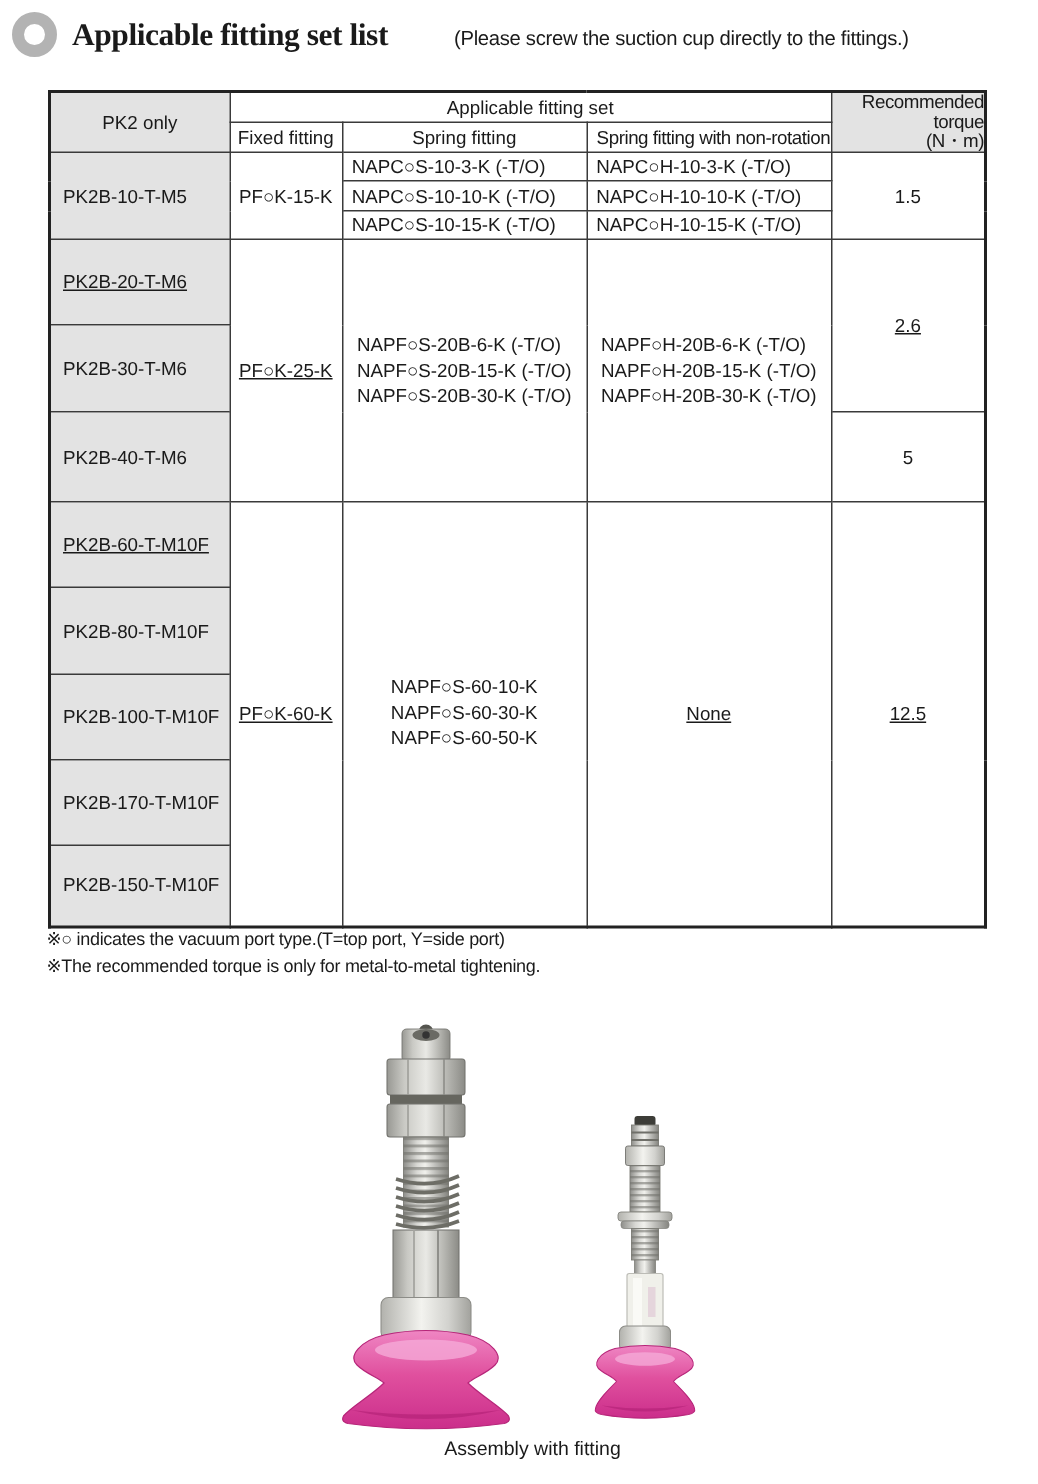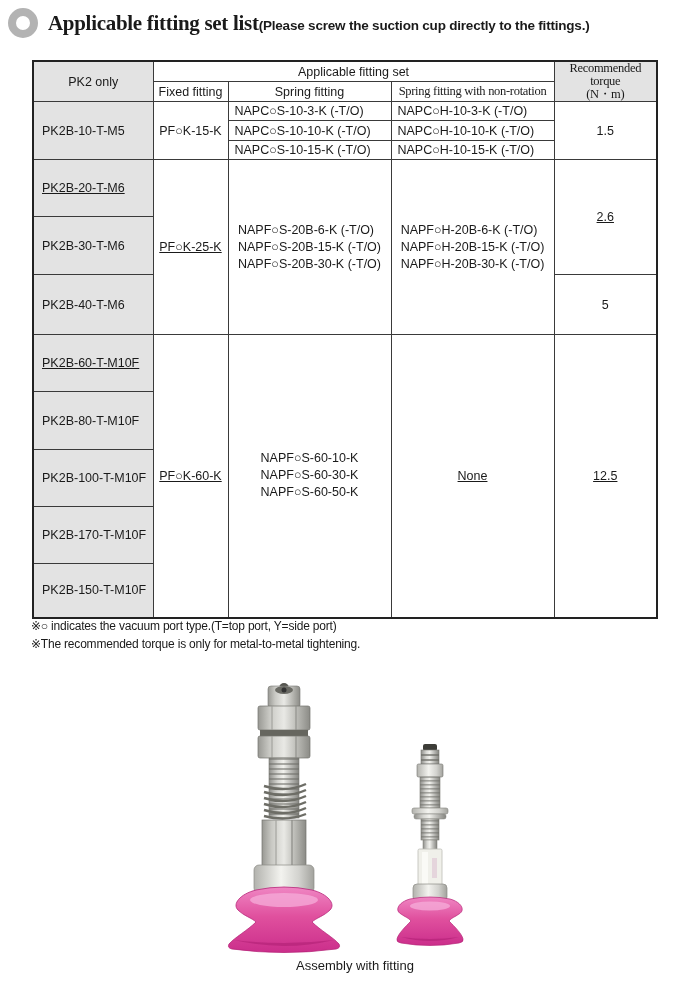--- a/index.html
+++ b/index.html
@@ -4,27 +4,27 @@
 <style>
   html,body{margin:0;padding:0;background:#fff;}
   body{font-family:"Liberation Sans","DejaVu Sans",sans-serif;color:#1a1a1a;}
   #page{position:relative;width:692px;height:989px;background:#fff;overflow:hidden;}
 
   
   #title-row{position:absolute;left:8px;top:8px;display:flex;align-items:center;}
   #bullet{width:30px;height:30px;border-radius:50%;border:8px solid #b3b3b3;box-sizing:border-box;background:#fff;margin-right:10px;flex:0 0 auto;}
   #title-text{display:flex;align-items:baseline;white-space:nowrap;}
   .title-main{font-size:21px;font-weight:bold;letter-spacing:-0.3px;font-family:Liberation Serif, serif;}
-  .title-sub{font-size:13.5px;font-weight:bold;letter-spacing:-0.2px;}
+  .title-sub{font-size:13.5px;font-weight:normal;letter-spacing:-0.2px;margin-left:44px;}
 
   
   #fit-table{position:absolute;left:32px;top:60px;border-collapse:collapse;table-layout:fixed;width:624px;border:2px solid #222;}
   #fit-table td{border:1px solid #3a3a3a;padding:0;font-size:12.5px;vertical-align:middle;overflow:hidden;}
   .hdr{text-align:center;font-size:12.5px;}
-  .hdr-small{text-align:center;font-size:10.5px;letter-spacing:-0.3px;font-family:Liberation Serif, serif;}
+  .hdr-small{text-align:right;font-size:10.5px;letter-spacing:-0.3px;}
   .gray{background:#e3e3e3;}
   .c-model{background:#e3e3e3;text-align:left;padding-left:8px !important;font-size:12px;}
   .c-center{text-align:center;}
   .c-left{text-align:left;padding-left:6px !important;}
   .c-parts{text-align:center;}
   .c-parts .block{display:inline-block;text-align:left;line-height:17px;}
   .sect-start td{border-top-width:2px;text-decoration:underline;}
   .torque-hdr{line-height:13px;}
 
   

